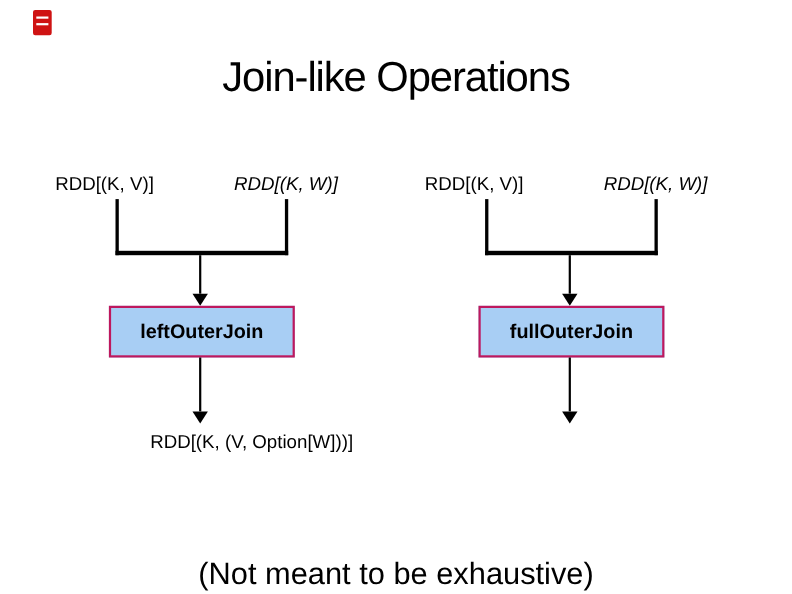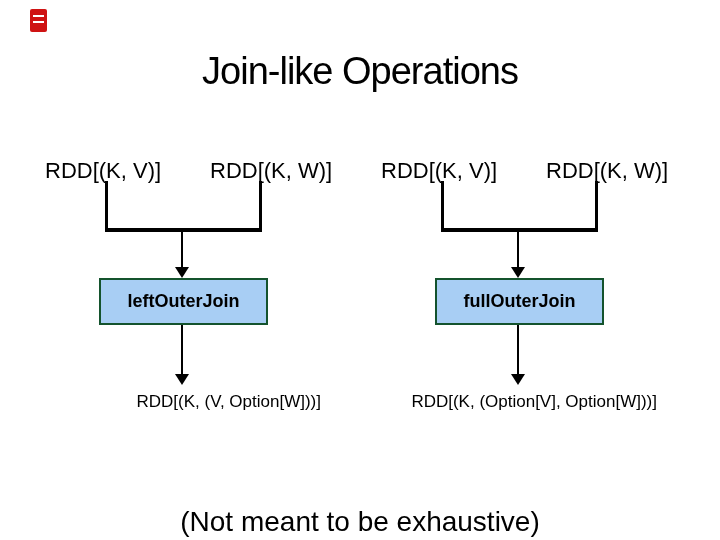--- a/index.html
+++ b/index.html
@@ -44,25 +44,26 @@
     width: 276px;
     height: 270px;
   }
   .diagram.d1 { left: 45px; }
   .diagram.d2 { left: 381px; }
 
   .input-label {
     position: absolute;
     top: 3px;
     width: 100px;
-    font-size: 22px;
+    text-align: center;
+    font-size: 17px;
     white-space: nowrap;
   }
   .input-label.left  { left: 0; }
-  .input-label.right { left: 165px; }
+  .input-label.right { left: 165px; font-style: italic; }
 
   .vline {
     position: absolute;
     top: 26px;
     width: 3px; height: 51px;
     background: #000;
   }
   .vline.v-left  { left: 60px; }
   .vline.v-right { left: 214px; }
 
@@ -91,21 +92,21 @@
     border-top: 11px solid #000;
   }
   .arrowhead.head-top    { top: 112px; }
   .arrowhead.head-bottom { top: 219px; }
 
   .op-box {
     position: absolute;
     left: 54px; top: 123px;
     width: 169px; height: 47px;
     background: #a8cef4;
-    border: 2px solid #14532d;
+    border: 2px solid #be185d;
     display: flex;
     align-items: center;
     justify-content: center;
   }
   .op-box span {
     font-size: 18px;
     font-weight: bold;
     white-space: nowrap;
   }
 
@@ -161,18 +162,17 @@
     <div class="vline v-left"></div>
     <div class="vline v-right"></div>
     <div class="hbar"></div>
     <div class="stem stem-top"></div>
     <div class="arrowhead head-top"></div>
     <div class="op-box">
       <span>fullOuterJoin</span>
     </div>
     <div class="stem stem-bottom"></div>
     <div class="arrowhead head-bottom"></div>
-    <div class="output-label">RDD[(K, (Option[V], Option[W]))]</div>
   </div>
 
   <div class="footer">(Not meant to be exhaustive)</div>
 
 </div>
 
 </body></html>

